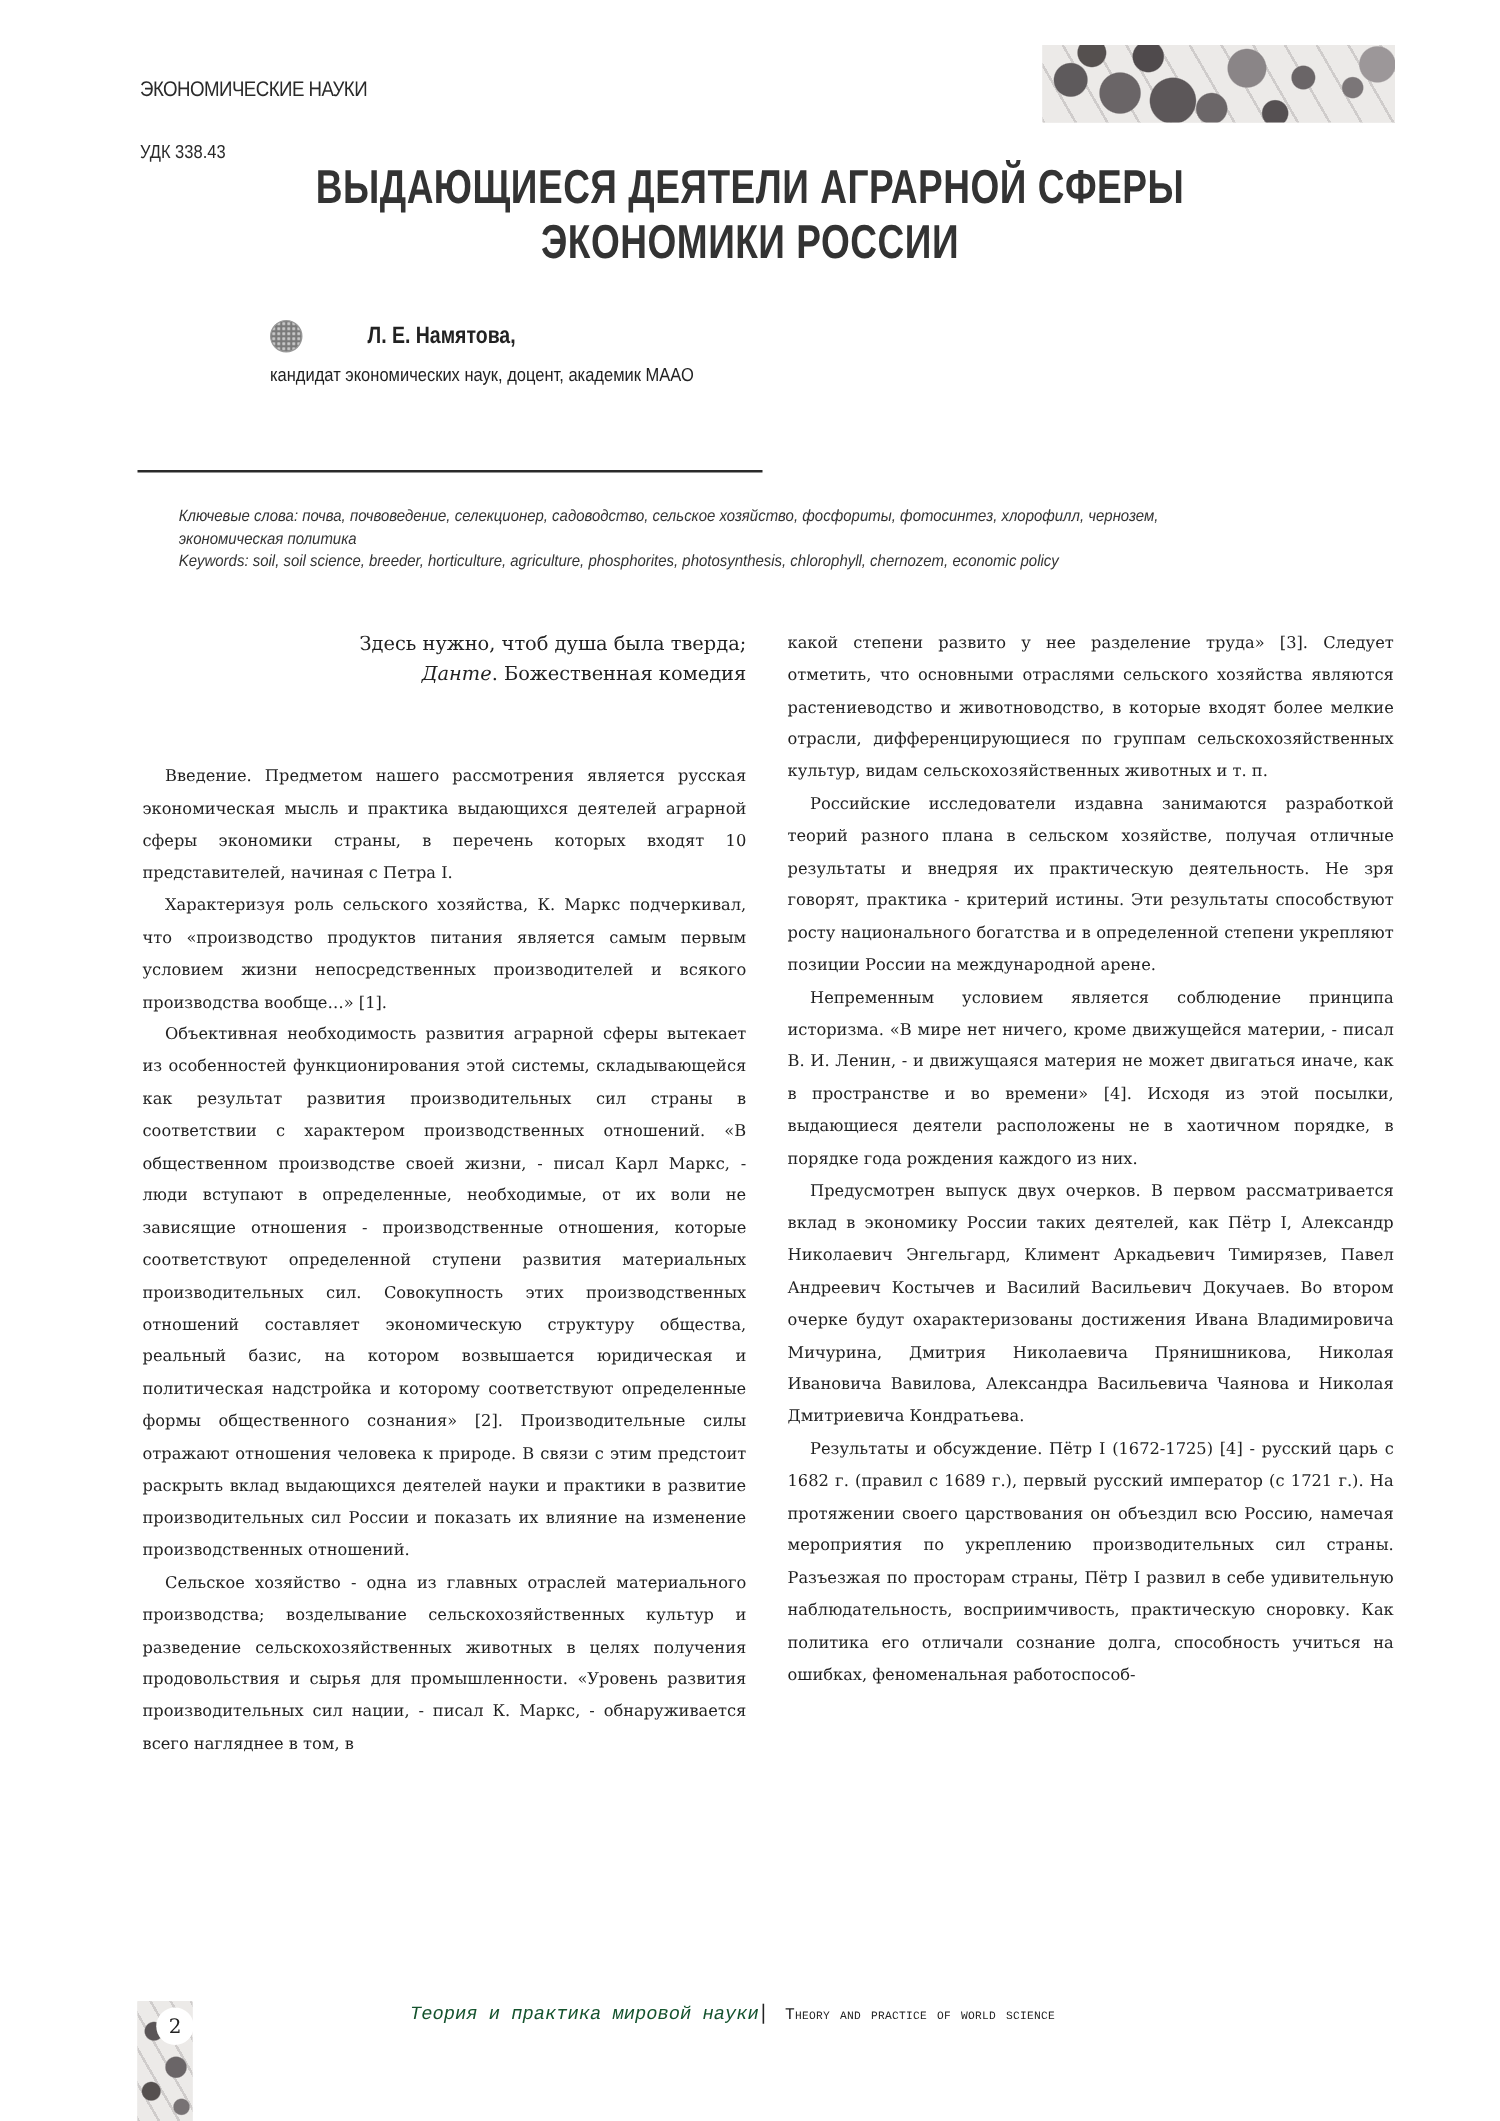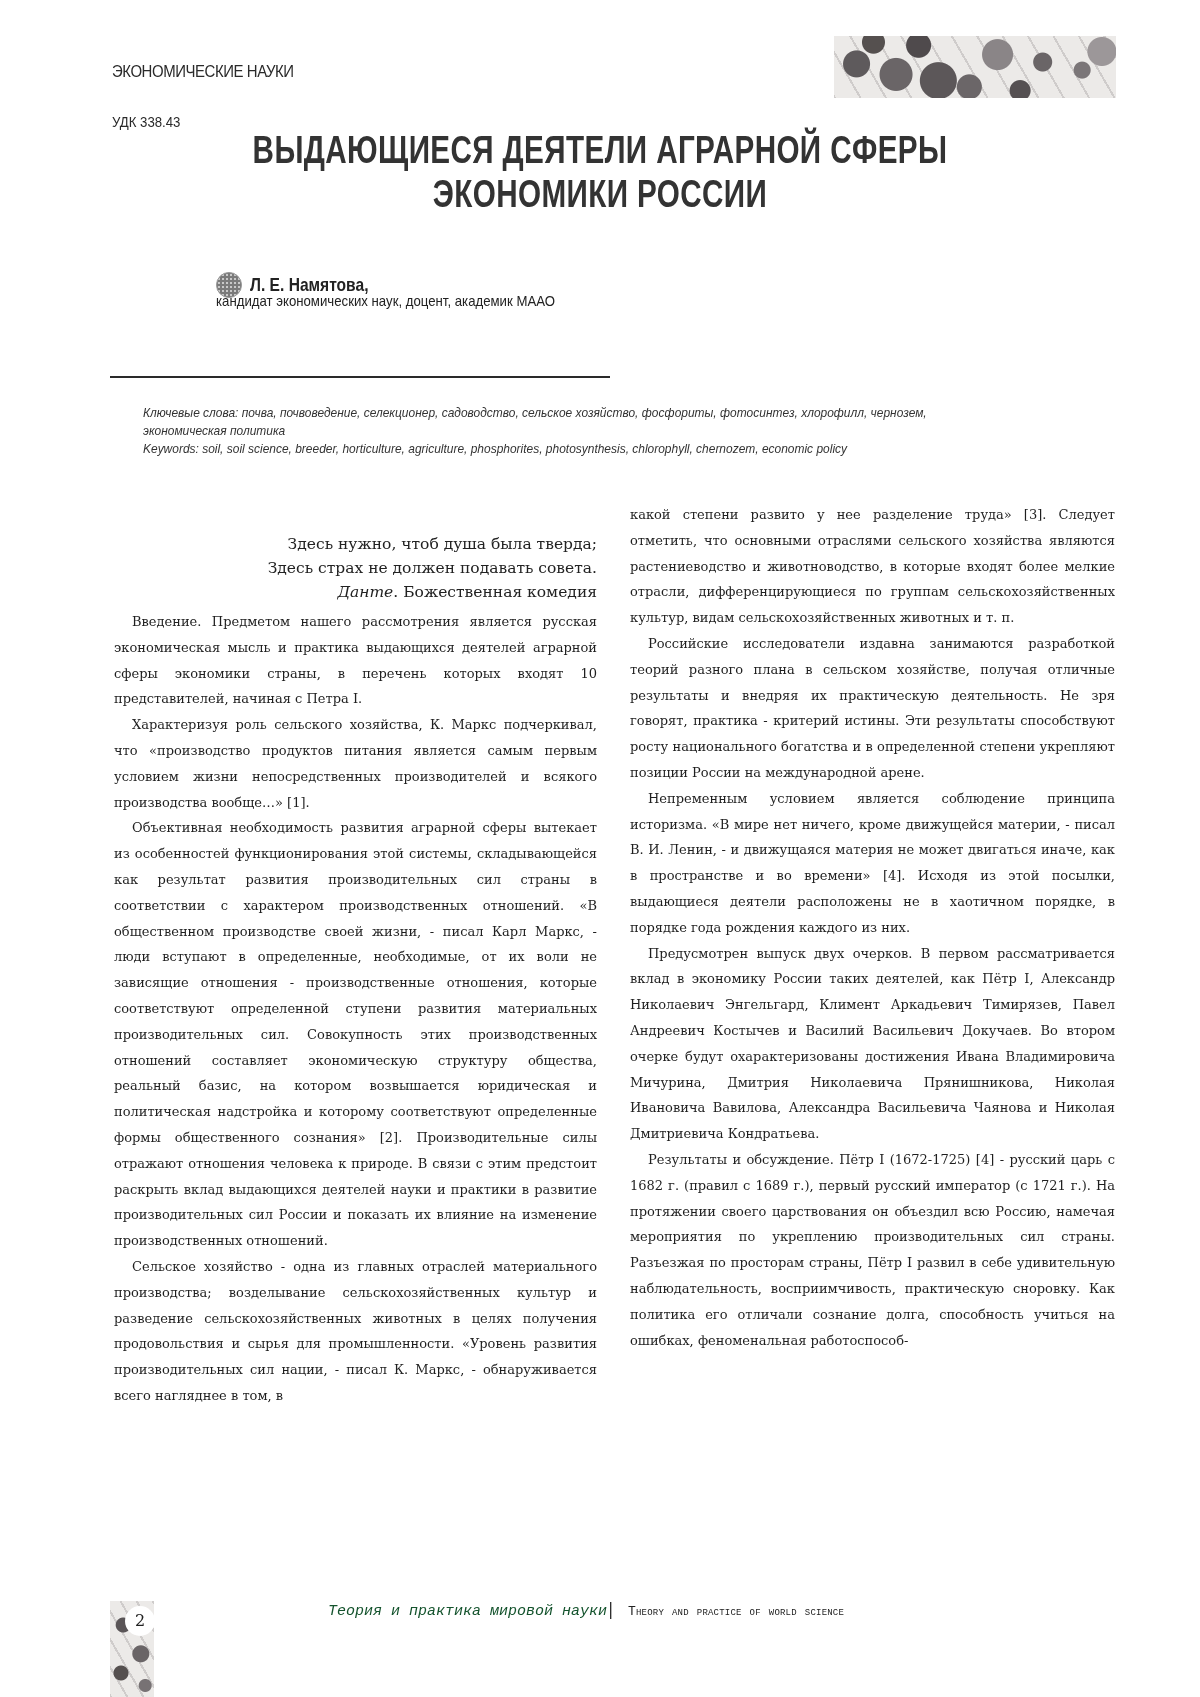--- a/index.html
+++ b/index.html
@@ -14,28 +14,28 @@
       radial-gradient(circle at 66% 88%, #555052 0 10px, transparent 11px),
       radial-gradient(circle at 74% 42%, #6a6567 0 9px, transparent 10px),
       radial-gradient(circle at 88% 55%, #7b7678 0 8px, transparent 9px),
       radial-gradient(circle at 95% 25%, #9c9799 0 14px, transparent 15px),
       radial-gradient(circle at 30% 15%, #4f4a4c 0 12px, transparent 13px),
       radial-gradient(circle at 14% 10%, #55504f 0 11px, transparent 12px),
       repeating-linear-gradient(60deg, #cfcccb 0 2px, #eceae8 2px 22px),
       #e6e4e2; }
   .udk { position: absolute; left: 112px; top: 113px; font-family: "Liberation Sans", sans-serif; font-size: 15px; color: #2a2a2a; transform: scaleX(0.88); transform-origin: left; }
   .title { position: absolute; left: 140px; width: 920px; top: 128px; text-align: center; font-family: "Liberation Sans", sans-serif; font-weight: bold; font-size: 38px; line-height: 44px; color: #333333; transform: scaleX(0.78); transform-origin: center; letter-spacing: 0.5px; }
-  .author-row { position: absolute; left: 216px; top: 272px; display: flex; align-items: center; }
+  .author-row { position: absolute; left: 216px; top: 256px; display: flex; align-items: center; gap: 44px; }
   .author-icon { width: 24px; height: 24px; border-radius: 50%; background: radial-gradient(circle, #c8c8c8 1px, transparent 1.5px) 0 0/4px 4px, #7a7a7a; border: 1px solid #999; margin-right: 8px; }
   .author-name { font-family: "Liberation Sans", sans-serif; font-weight: bold; font-size: 19px; color: #222; transform: scaleX(0.82); transform-origin: left; }
   .author-title { position: absolute; left: 216px; top: 292px; font-family: "Liberation Sans", sans-serif; font-size: 15px; color: #222; transform: scaleX(0.88); transform-origin: left; }
   .rule { position: absolute; left: 110px; top: 376px; width: 500px; height: 2px; background: #2a2a2a; }
   .keywords { position: absolute; left: 115px; top: 404px; width: 960px; font-family: "Liberation Sans", sans-serif; font-style: italic; font-size: 13px; line-height: 18px; color: #333; margin-left: 28px; }
   .keywords p { margin: 0; transform: scaleX(0.92); transform-origin: left; white-space: nowrap; }
-  .epigraph { position: absolute; left: 110px; width: 487px; top: 503px; text-align: right; font-family: "DejaVu Serif", serif; font-size: 15.5px; line-height: 24px; color: #222; margin-top: 29px; }
+  .epigraph { position: absolute; left: 110px; width: 487px; top: 503px; text-align: right; font-family: "DejaVu Serif", serif; font-size: 15.5px; line-height: 24px; color: #222; }
   .epigraph div { margin: 0; }
   .col { position: absolute; font-family: "DejaVu Serif", serif; font-size: 13px; line-height: 25.8px; color: #1f1f1f; text-align: justify; }
   .col p { margin: 0; text-indent: 18px; }
   .col p.noindent { text-indent: 0; }
   .col-left { left: 114px; width: 483px; top: 609px; }
   .col-right { left: 630px; width: 485px; top: 502px; }
   .footer-art { position: absolute; left: 110px; top: 1601px; width: 44px; height: 96px; background:
       radial-gradient(circle at 30% 25%, #5a5557 0 7px, transparent 8px),
       radial-gradient(circle at 70% 55%, #6a6567 0 8px, transparent 9px),
       radial-gradient(circle at 25% 75%, #55504f 0 7px, transparent 8px),
@@ -67,21 +67,20 @@
 <div class="rule"></div>
 
 <div class="keywords">
   <p>Ключевые слова: почва, почвоведение, селекционер, садоводство, сельское хозяйство, фосфориты, фотосинтез, хлорофилл, чернозем,</p>
   <p>экономическая политика</p>
   <p>Keywords:  soil, soil science, breeder, horticulture, agriculture, phosphorites, photosynthesis, chlorophyll, chernozem, economic policy</p>
 </div>
 
 <div class="epigraph">
   <div>Здесь нужно, чтоб душа была тверда;</div>
-  <div>Здесь страх не должен подавать совета.</div>
   <div><i>Данте</i><span>. Божественная комедия</span></div>
 </div>
 
 <div class="col col-left">
   <p>Введение. Предметом нашего рассмотрения является русская экономическая мысль и практика выдающихся деятелей аграрной сферы экономики страны, в перечень которых входят 10 представителей, начиная с Петра I.</p>
   <p>Характеризуя роль сельского хозяйства, К. Маркс подчеркивал, что «производство продуктов питания является самым первым условием жизни непосредственных производителей и всякого производства вообще…» [1].</p>
   <p>Объективная необходимость развития аграрной сферы вытекает из особенностей функционирования этой системы, складывающейся как результат развития производительных сил страны в соответствии с характером производственных отношений. «В общественном производстве своей жизни, - писал Карл  Маркс, - люди вступают в определенные, необходимые, от их воли не зависящие отношения - производственные отношения, которые соответствуют определенной ступени развития материальных производительных сил. Совокупность этих производственных отношений составляет экономическую структуру общества, реальный базис, на котором возвышается юридическая и политическая надстройка и которому соответствуют определенные формы общественного сознания» [2]. Производительные силы отражают отношения человека к природе. В связи с этим предстоит раскрыть вклад выдающихся деятелей науки и практики в развитие производительных сил России и показать их влияние на изменение производственных отношений.</p>
   <p>Сельское хозяйство - одна из главных отраслей материального производства; возделывание сельскохозяйственных культур и разведение сельскохозяйственных животных в целях получения продовольствия и сырья для промышленности. «Уровень развития производительных сил нации, - писал К. Маркс, - обнаруживается всего нагляднее в том, в</p>
 </div>
 

